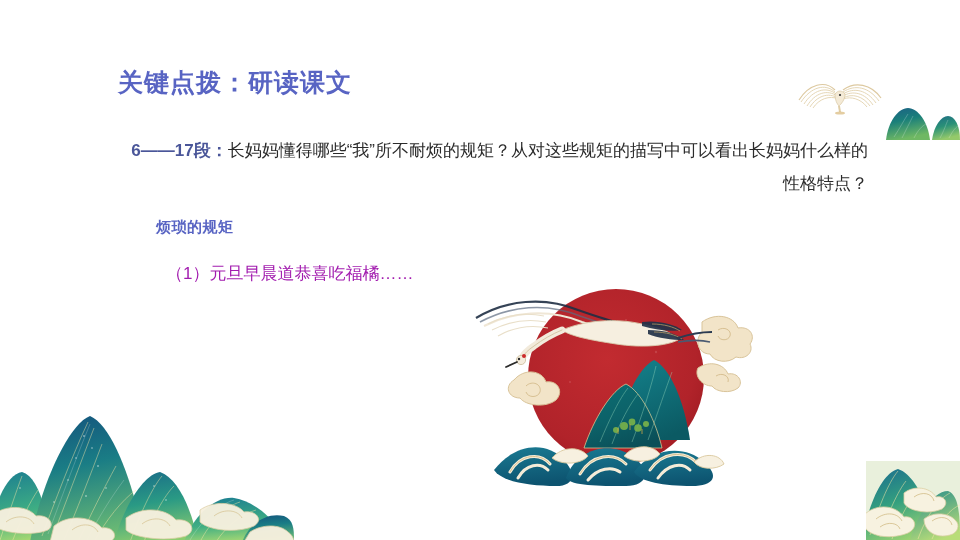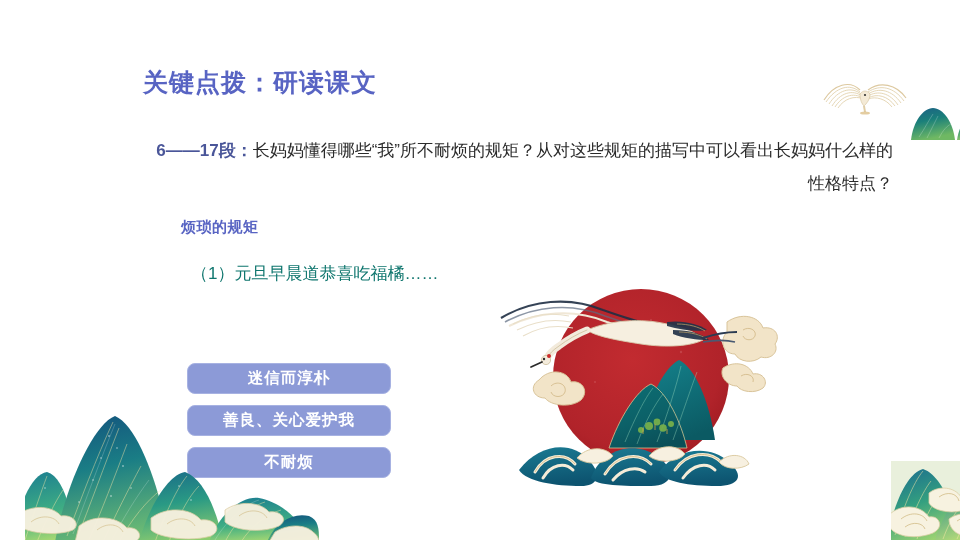--- a/index.html
+++ b/index.html
@@ -2,21 +2,21 @@
 <html><head>
 <meta charset="utf-8">
 <style>
   html,body{margin:0;padding:0;}
   body{
     width:960px;height:540px;overflow:hidden;
     background:#ffffff;
     font-family:"Liberation Sans","DejaVu Sans",sans-serif;
     position:relative;
   }
-  .slide{position:absolute;inset:0;background:#fff;overflow:hidden;margin-left:25px;}
+  .slide{position:absolute;inset:0;background:#fff;overflow:hidden;}
 
   
   .crane-tr{position:absolute;left:795px;top:78px;width:90px;height:40px;}
   .crane-tr svg{width:100%;height:100%;display:block;}
 
   
   .mtn-tr{position:absolute;left:886px;top:104px;width:74px;height:36px;}
   .mtn-tr svg{width:100%;height:100%;display:block;}
 
   
@@ -35,21 +35,21 @@
 
   
   .subhead{
     position:absolute;left:156px;top:218px;
     font-size:15px;font-weight:700;color:#5864c3;letter-spacing:.5px;text-align:right;
   }
 
   
   .item{
     position:absolute;left:166px;
-    font-size:17px;color:#0f766e;font-weight:500;white-space:nowrap;
+    font-size:17px;color:#a21caf;font-weight:500;white-space:nowrap;
   }
   .item-1{top:262px;}
   .item-2{top:308px;}
 
   
   .boxes{position:absolute;left:162px;top:363px;width:204px;}
   .pbox{
     width:204px;height:31px;margin-bottom:11px;
     background:#8c9ad7;border:1.5px solid #a7b2e2;border-radius:8px;
     color:#ffffff;font-size:15.5px;font-weight:700;letter-spacing:1px;
@@ -126,25 +126,20 @@
   <div class="title">关键点拨：研读课文</div>
 
   <div class="question">
     <span class="qlabel">6——17段：</span><span>长妈妈懂得哪些“我”所不耐烦的规矩？从对这些规矩的描写中可以看出长妈妈什么样的性格特点？</span>
   </div>
 
   <div class="subhead">烦琐的规矩</div>
 
   <div class="item item-1">（1）元旦早晨道恭喜吃福橘……</div>
 
-  <div class="boxes">
-    <div class="pbox">迷信而淳朴</div>
-    <div class="pbox">善良、关心爱护我</div>
-    <div class="pbox">不耐烦</div>
-  </div>
 
   <div class="center-art">
     <svg viewBox="0 0 290 218" xmlns="http://www.w3.org/2000/svg">
       <defs>
         <radialGradient id="sunG" cx="0.45" cy="0.4" r="0.72">
           <stop offset="0%" stop-color="#c22b30"></stop>
           <stop offset="70%" stop-color="#b1232a"></stop>
           <stop offset="100%" stop-color="#99181f"></stop>
         </radialGradient>
         <linearGradient id="mtA" x1="0.2" y1="0" x2="0.6" y2="1">

